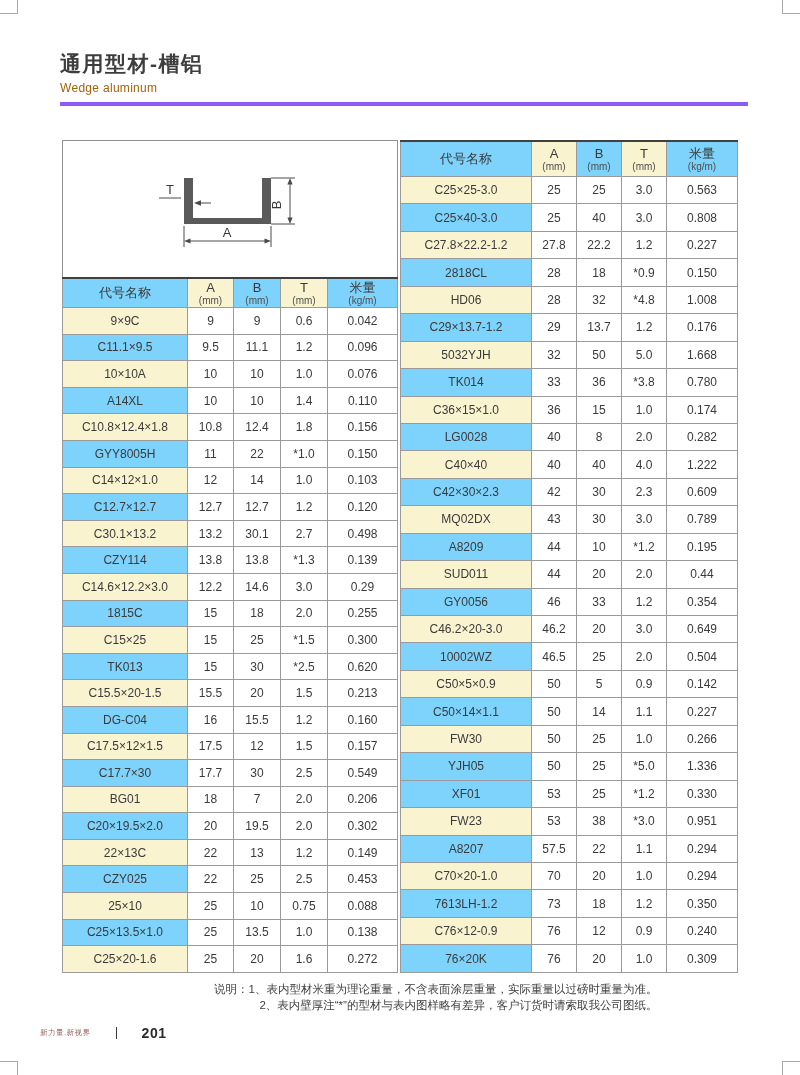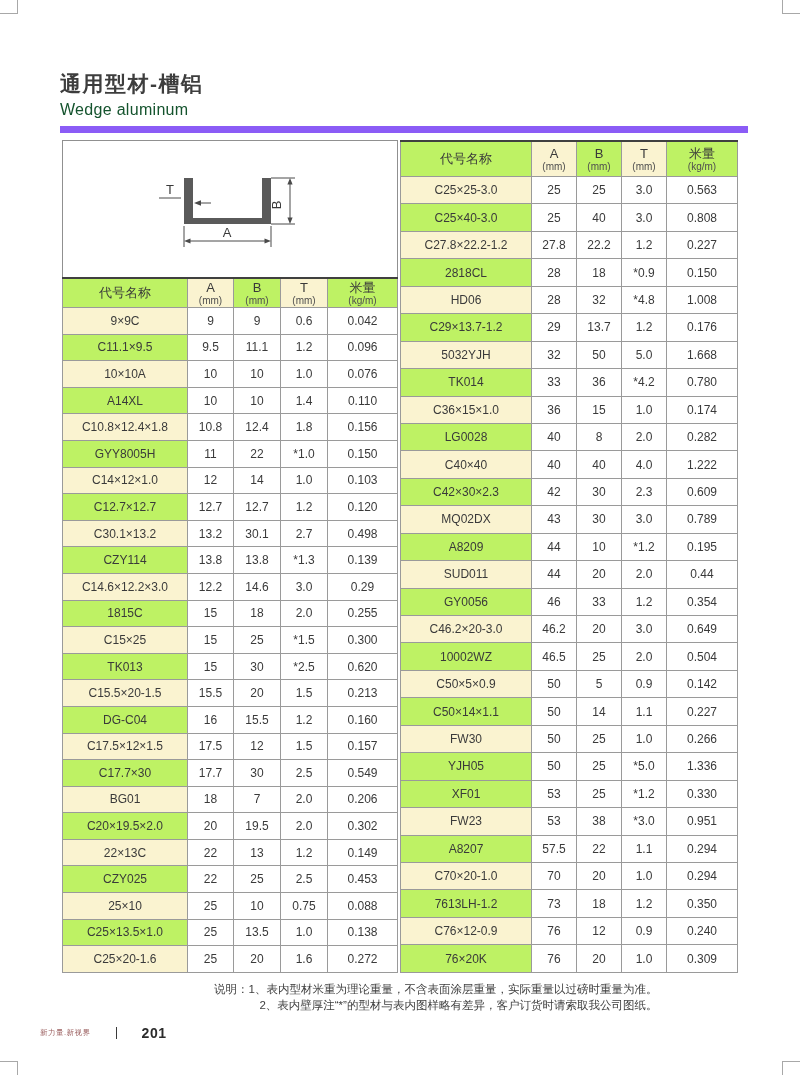--- a/index.html
+++ b/index.html
@@ -10,43 +10,43 @@
   }
   
   .crop-mark { position:absolute; width:17px; height:13px; }
   .crop-tl { top:0; left:0; border-right:1px solid #a8a8a8; border-bottom:1px solid #a8a8a8; }
   .crop-tr { top:0; right:0; border-left:1px solid #a8a8a8; border-bottom:1px solid #a8a8a8; }
   .crop-bl { bottom:0; left:0; border-right:1px solid #a8a8a8; border-top:1px solid #a8a8a8; }
   .crop-br { bottom:0; right:0; border-left:1px solid #a8a8a8; border-top:1px solid #a8a8a8; }
 
   
   .header-block { position:absolute; left:60px; top:50px; width:688px;
-    border-bottom:7px solid #8b5cf6; padding-bottom:7px;margin-top:20px; }
+    border-bottom:4px solid #8b5cf6; padding-bottom:7px; }
   .title-cn { font-size:21px; font-weight:bold; color:#3d3d3d; letter-spacing:1.5px; }
-  .title-en { font-size:16px; color:#14532d; margin-top:3px; letter-spacing:0.3px; }
+  .title-en { font-size:12px; color:#a16207; margin-top:3px; letter-spacing:0.3px; }
 
   
   .panel { position:absolute; top:140px; }
   .panel-left  { left:62px;  width:336px; }
   .panel-right { left:400px; width:338px; }
   .diagram-box { height:137px; border:1px solid #909090; border-bottom:none; box-sizing:border-box; background:#fff; }
   .diagram-box svg { display:block; }
 
   table { width:100%; border-collapse:collapse; table-layout:fixed; }
   .left-table  { height:696px; }
   .right-table { height:833px; }
   th, td { border:1px solid #9a9a9a; text-align:center; vertical-align:middle;
            font-size:12px; padding:0; color:#3a3a3a; background:#ffffff; overflow:hidden; }
   thead th { border-top:2px solid #404040; font-weight:normal; }
   .left-table  thead th { height:28px; }
   .right-table thead th { height:34px; }
   th .main { font-size:13px; line-height:14px; }
   th .unit { font-size:10px; line-height:11px; color:#4e4e4e; }
   .bg-yellow { background:#faf3d0; }
-  .bg-gray   { background:#bef264; }
+  .bg-gray   { background:#7dd3fc; }
   .name-cell { font-size:12px; }
 
   
   .notes { position:absolute; left:214px; top:982px; font-size:11.5px; color:#3e3e3e; line-height:15.5px; }
   .note-line { white-space:nowrap;text-align:right; }
   .note-indent { padding-left:35px; }
 
   
   .page-footer { position:absolute; left:40px; top:1025px; display:flex; align-items:center; height:16px;gap:22px; }
   .brand { font-size:7.5px; color:#9b5f5f; letter-spacing:0.5px; }
@@ -388,21 +388,21 @@
           <td class="name-cell bg-yellow">5032YJH</td>
           <td>32</td>
           <td>50</td>
           <td>5.0</td>
           <td>1.668</td>
         </tr>
         <tr>
           <td class="name-cell bg-gray">TK014</td>
           <td>33</td>
           <td>36</td>
-          <td>*4.2</td>
+          <td>*3.8</td>
           <td>0.780</td>
         </tr>
         <tr>
           <td class="name-cell bg-yellow">C36×15×1.0</td>
           <td>36</td>
           <td>15</td>
           <td>1.0</td>
           <td>0.174</td>
         </tr>
         <tr>

